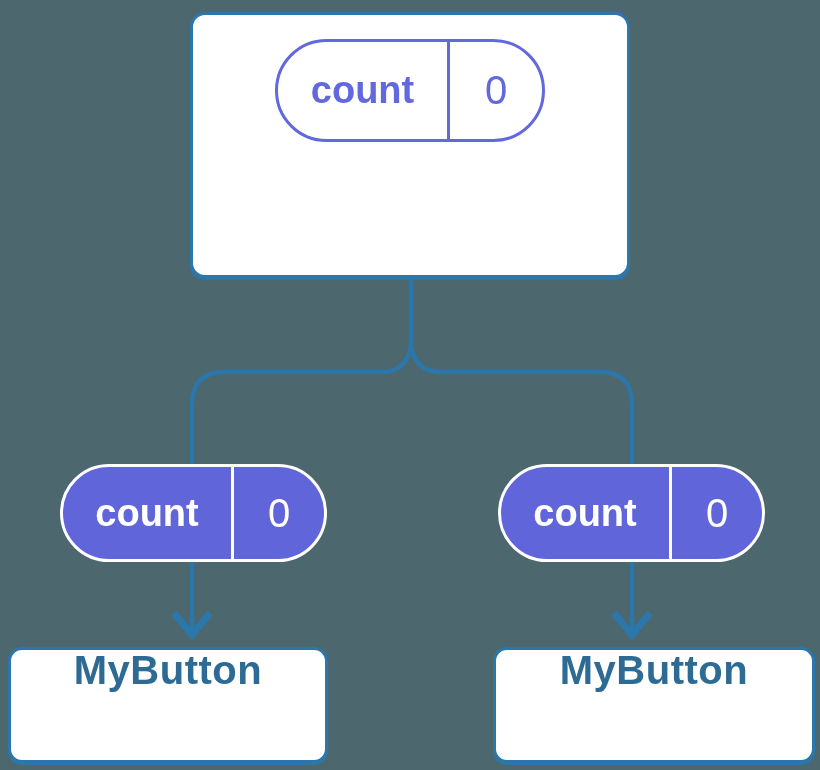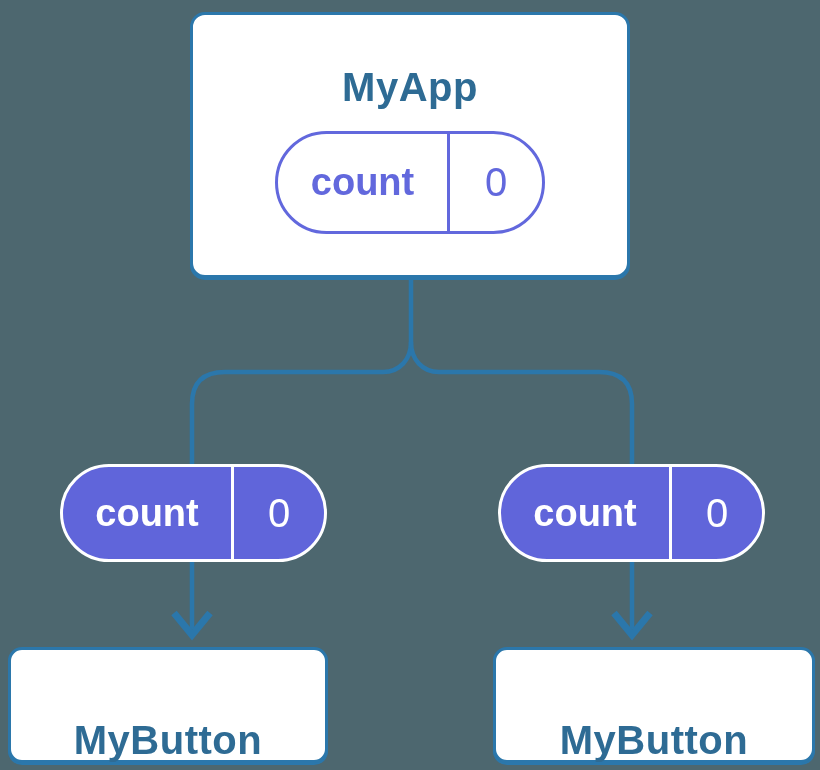--- a/index.html
+++ b/index.html
@@ -83,40 +83,39 @@
     width: 92px;
     display: flex;
     align-items: center;
     justify-content: center;
     font-size: 40px;
   }
   .pill-outlined .pill-value-cell { border-left: 3px solid #6268dd; }
   .pill-filled  .pill-value-cell { width: 90px; border-left: 3px solid #ffffff; }
 
   .button-card {
-    justify-content: flex-end;
+    justify-content: flex-start;
     border-radius: 14px;
   }
   .button-left  { left: 8px;   top: 647px; width: 320px; height: 116px; }
   .button-right { left: 493px; top: 647px; width: 322px; height: 116px; }
 </style>
 </head>
 <body>
 
 <div class="stage">
 
   <svg class="connectors" viewBox="0 0 820 770" fill="none" xmlns="http://www.w3.org/2000/svg">
     <path d="M411 278 V342 C411 359 400 372 383 372 H225 Q192 372 192 404 V629" stroke="#2b77ab" stroke-width="4.5"></path>
     <path d="M411 342 C411 359 422 372 439 372 H599 Q632 372 632 404 V629" stroke="#2b77ab" stroke-width="4.5"></path>
     <path d="M174 613 L192 635 L210 613" stroke="#2b77ab" stroke-width="7" stroke-linejoin="miter"></path>
     <path d="M614 613 L632 635 L650 613" stroke="#2b77ab" stroke-width="7" stroke-linejoin="miter"></path>
   </svg>
 
   <div class="node-card root-card">
-    <div class="node-title">MyApp</div>
     <div class="pill pill-outlined">
       <div class="pill-label-cell">count</div>
       <div class="pill-value-cell">0</div>
     </div>
   </div>
 
   <div class="pill pill-filled pill-left">
     <div class="pill-label-cell">count</div>
     <div class="pill-value-cell">0</div>
   </div>

